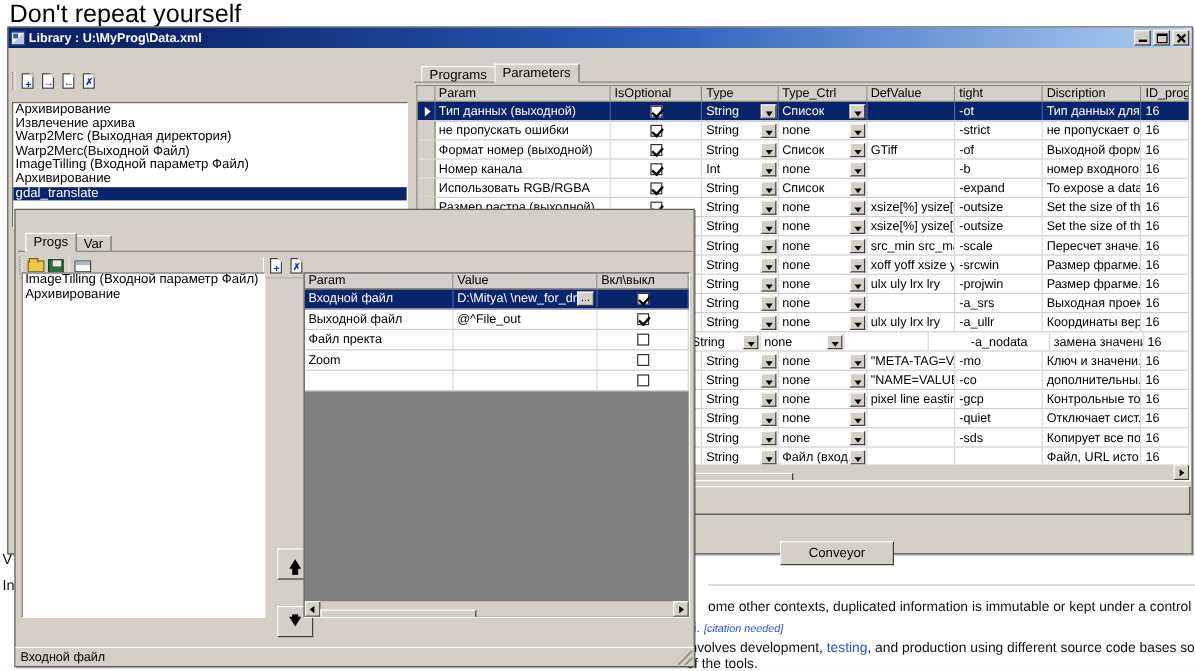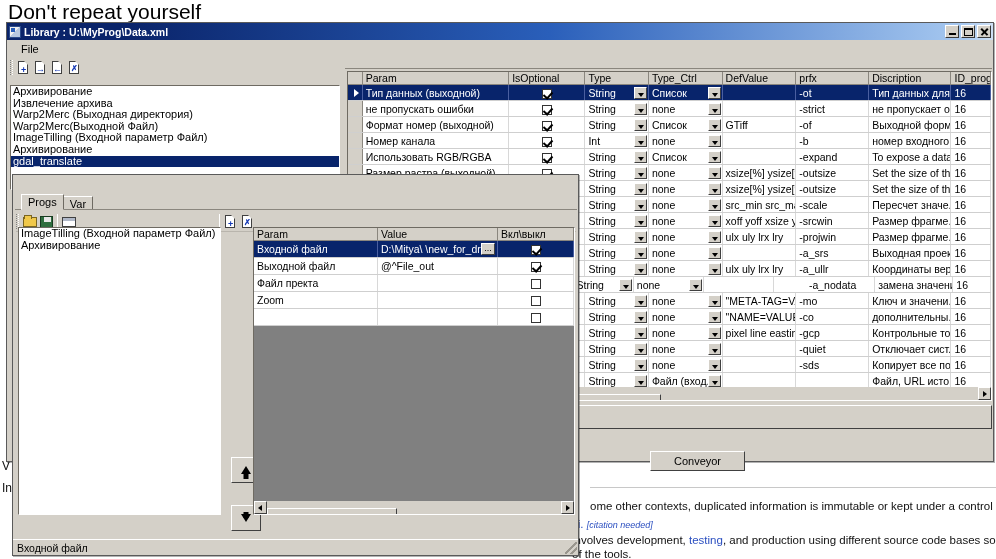--- a/index.html
+++ b/index.html
@@ -216,23 +216,20 @@
       <span class="tb-btn tb-min">
           <i></i>
         </span>
       <span class="tb-btn tb-max">
           <i></i>
         </span>
       <span class="tb-btn tb-close"></span>
     </span>
   </div>
 
-  <div class="menubar">
-    <span>File</span>
-  </div>
 
   <div style="position:absolute; left:3px; top:33px; width:330px; height:22px; display:flex; align-items:center;">
     <span class="tb-grip"></span>
     <span class="tbtn">
       <span class="ico-doc"></span>
         <span class="ico-mark" style="left:6px; top:7px;">+</span>
     </span>
     <span class="tbtn">
       <span class="ico-doc"></span>
         <span class="ico-mark" style="left:4px; top:6px;">→</span>
@@ -252,31 +249,35 @@
         <div class="li">Архивирование</div>
         <div class="li">Извлечение архива</div>
         <div class="li">Warp2Merc (Выходная директория)</div>
         <div class="li">Warp2Merc(Выходной Файл)</div>
         <div class="li">ImageTilling (Входной параметр Файл)</div>
         <div class="li">Архивирование</div>
         <div class="li sel">gdal_translate</div>
       </div>
   </div>
 
+  <div class="tabstrip" style="position:absolute; left:338px; top:30px; width:647px;">
+    <span class="tab">Programs</span>
+    <span class="tab active">Parameters</span>
+  </div>
   <div style="position:absolute; left:338px; top:45px; width:647px; height:1px; background:#8a867e;"></div>
 
   <div class="sunken" style="position:absolute; left:340px; top:48px; width:645px; height:330px; background:#fff; overflow:hidden;">
     <div class="grid-head" id="lib-grid-head">
         <div class="gh" style="width: 16px;"></div>
         <div class="gh" style="width: 170px;">Param</div>
         <div class="gh" style="width: 88px;">IsOptional</div>
         <div class="gh" style="width: 73px;">Type</div>
         <div class="gh" style="width: 85px;">Type_Ctrl</div>
         <div class="gh" style="width: 85px;">DefValue</div>
-        <div class="gh" style="width: 84px;">prfx</div>
+        <div class="gh" style="width: 84px;">tight</div>
         <div class="gh" style="width: 95px;">Discription</div>
         <div class="gh" style="width: 45px;">ID_prog</div>
       </div>
     <div id="lib-grid-body">
         <div class="grow sel">
           <div class="gc rowhdr" style="width: 16px;">
             <span class="arrowmark"></span>
           </div>
           <div class="gc" style="width: 170px;">Тип данных (выходной)</div>
           <div class="gc" style="width: 88px; text-align: center;"><span class="cb on"></span></div>

